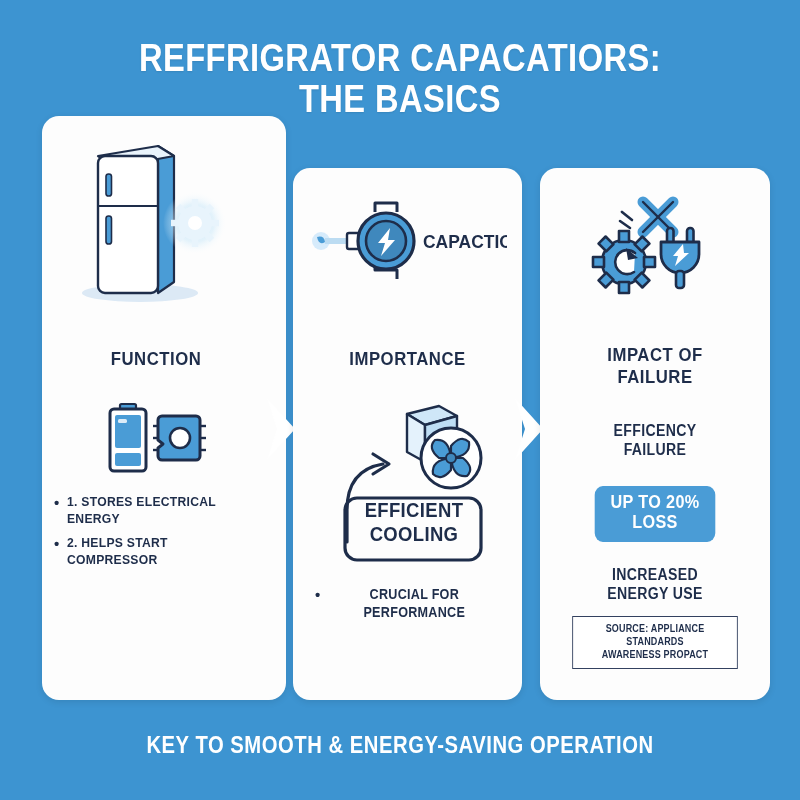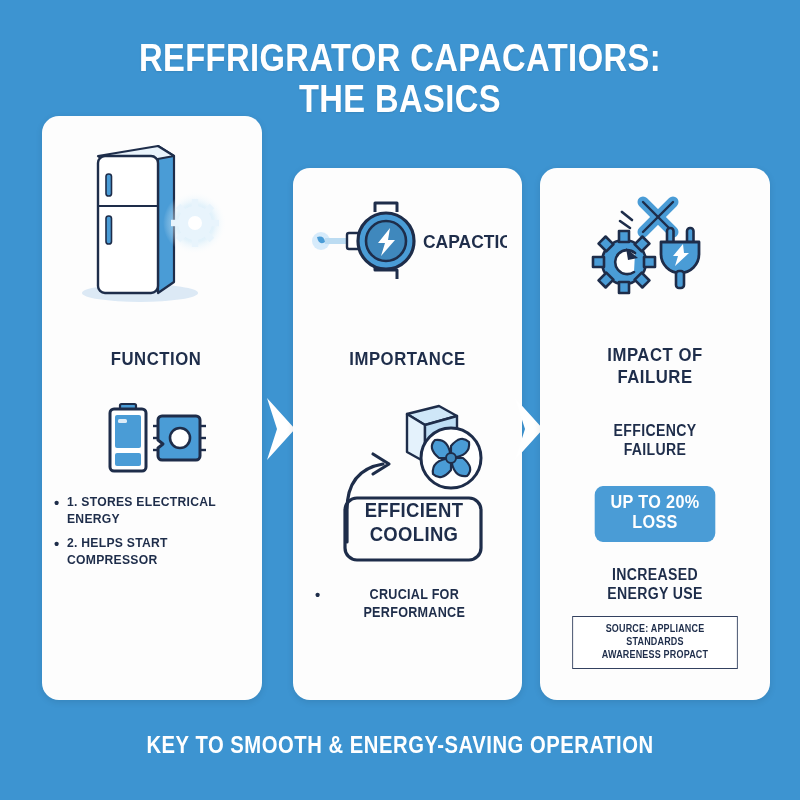--- a/index.html
+++ b/index.html
@@ -27,21 +27,21 @@
   #title-line2 { display:block; }
 
   
   .card {
     position:absolute;
     background:#fdfdfd;
     border-radius:17px;
     box-shadow:0 2px 7px rgba(0,0,0,0.10);
     overflow:hidden;
   }
-  #card-function  { left:42px;  top:116px; width:220px; height:584px; }
+  #card-function  { left:42px;  top:116px; width:244px; height:584px; }
   #card-importance{ left:293px; top:168px; width:229px; height:532px; }
   #card-impact    { left:540px; top:168px; width:230px; height:532px; }
 
   .card-title {
     text-align:center;
     color:#1e2d4a;
     font-weight:bold;
     font-size:19px;
     letter-spacing:0.6px;
     text-transform:uppercase;

